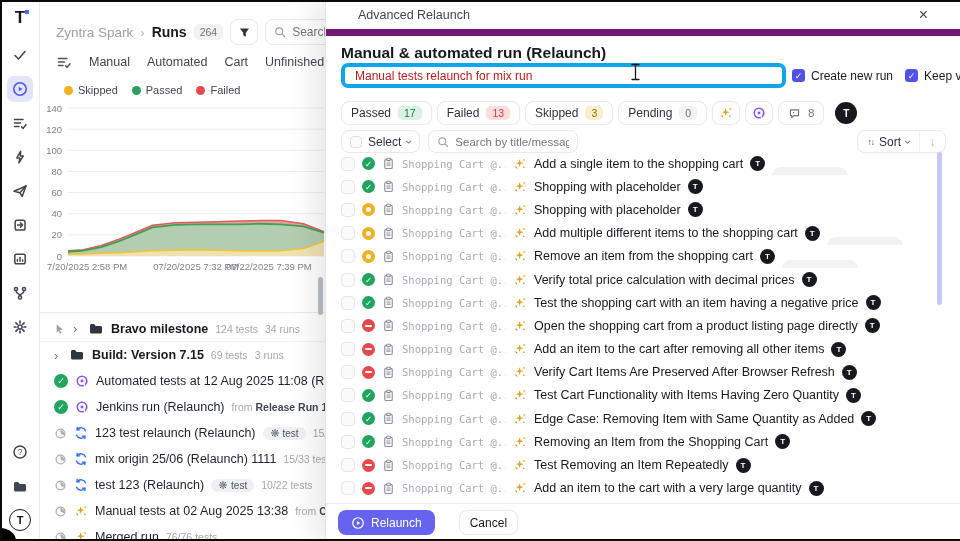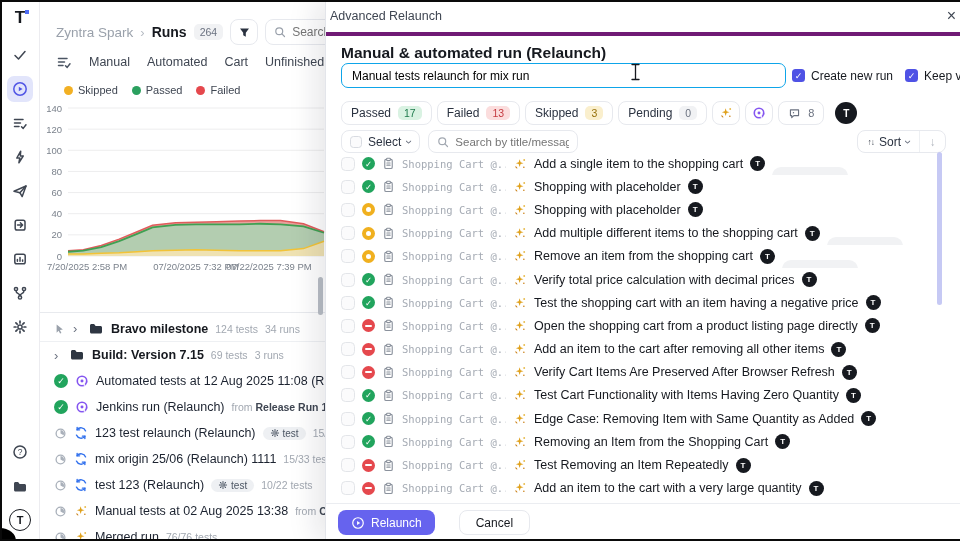--- a/index.html
+++ b/index.html
@@ -55,25 +55,25 @@
   .sbadge { width:14px; height:14px; border-radius:50%; display:flex; align-items:center; justify-content:center; color:#fff; font-size:9px; flex:none; }
   .sbadge.passed { background:#21a45d; }
   .sbadge.skipped { background:#f0b01f; }
   .sbadge.failed { background:#e5484d; }
   .sbadge.failed i { width:7px; height:2px; background:#fff; font-style:normal; border-radius:1px; }
   .sbadge.skipped i { width:5px; height:5px; background:#fff; font-style:normal; border-radius:50%; }
   .scroll-thumb { position:absolute; border-radius:3px; }
 
   
   .modal { position:absolute; left:325px; top:0; width:635px; height:541px; background:#fff; border-left:1px solid #e3e5ea; box-shadow:-10px 0 26px rgba(20,24,40,.10); z-index:10; }
-  .modal-header { height:36px; border-bottom:4px solid #701a75; display:flex; align-items:center; justify-content:space-between; padding:0 4px; }
+  .modal-header { height:36px; border-bottom:7px solid #701a75; display:flex; align-items:center; justify-content:space-between; padding:0 32px; }
   .modal-title { font-size:12.5px; color:#3f4652; }
   .close-x { font-size:16px; color:#3f4652; line-height:1; }
   .m-heading { position:absolute; left:15px; top:44px; font-size:15.5px; font-weight:bold; color:#16191f; }
-  .name-input { position:absolute; left:15px; top:63px; width:445px; height:25px; border:1px solid #0ea5e9; border-radius:7px; padding:0 10px; font-size:12px; color:#000000; font-family:"Liberation Sans",sans-serif; outline:none; }
+  .name-input { position:absolute; left:15px; top:63px; width:445px; height:25px; border:4px solid #0ea5e9; border-radius:7px; padding:0 10px; font-size:12px; color:#b91c1c; font-family:"Liberation Sans",sans-serif; outline:none; }
   .opts { position:absolute; left:466px; top:63px; height:25px; display:flex; align-items:center; gap:12px; white-space:nowrap; }
   .opt { display:flex; align-items:center; gap:6px; font-size:12px; color:#16191f; }
   .opt-box { width:13px; height:13px; border-radius:3.5px; background:#4f52e5; color:#fff; font-size:9px; display:flex; align-items:center; justify-content:center; }
 
   .pills { position:absolute; left:15px; top:101px; display:flex; align-items:center; gap:5px; }
   .pill { height:24px; border:1px solid #e7e9ee; border-radius:8px; background:#fff; display:flex; align-items:center; gap:7px; padding:0 9px; font-size:12px; color:#2a3240; }
   .pill-badge { border-radius:5px; padding:1px 6px; font-size:10.5px; }
   .icon-pill { width:28px; padding:0; justify-content:center; }
   .avatar { width:22px; height:22px; border-radius:50%; background:#16191f; color:#fff; font-size:10px; font-weight:bold; display:flex; align-items:center; justify-content:center; margin-left:6px; }
 
@@ -93,21 +93,21 @@
   .tcheck { width:14px; height:14px; border:1px solid #e3e5e9; border-radius:4.5px; background:#fbfbfc; flex:none; }
   .trow .sbadge { width:13px; height:13px; font-size:8.5px; }
   .clip { color:#8a919c; flex:none; display:flex; }
   .tcase { font-family:"DejaVu Sans Mono",monospace; font-size:10.5px; color:#a5abb4; width:104px; overflow:hidden; flex:none; }
   .ttitle { font-size:12.5px; color:#16191f; }
   .tavatar { width:15px; height:15px; border-radius:50%; background:#16191f; color:#fff; font-size:8px; font-weight:bold; display:flex; align-items:center; justify-content:center; flex:none; }
   .ttag { background:#f1f2f4; color:#8a919c; border-radius:9px; padding:13px 8px; font-size:10px; font-family:"DejaVu Sans Mono",monospace;margin-top:44px; }
 
   .mfooter { position:absolute; left:0; bottom:0; width:635px; height:38px; border-top:1px solid #ebedf1; display:flex; align-items:center; gap:24px; padding:0 12px; background:#fff; }
   .btn-primary { height:25px; border:none; border-radius:8px; background:#6663ee; color:#fff; font-size:12px; display:flex; align-items:center; gap:6px; padding:0 13px; font-family:"Liberation Sans",sans-serif; }
-  .btn-ghost { height:25px; border:1px solid #e7e9ee; border-radius:8px; background:#fff; color:#16191f; font-size:12px; padding:0 16px; font-family:"Liberation Sans",sans-serif; }
+  .btn-ghost { height:25px; border:1px solid #e7e9ee; border-radius:8px; background:#fff; color:#16191f; font-size:12px; padding:0 10px; font-family:"Liberation Sans",sans-serif; }
 
   .ibeam { position:absolute; left:630px; top:63px; z-index:40; }
   .corner-cursor { position:absolute; left:0; bottom:0; width:16px; height:13px; background:#000; border-top-right-radius:100%; z-index:55; }
   svg { display:block; }
   .icon svg { display:block; }
 </style>
 </head>
 <body>
 
 <div class="app">

